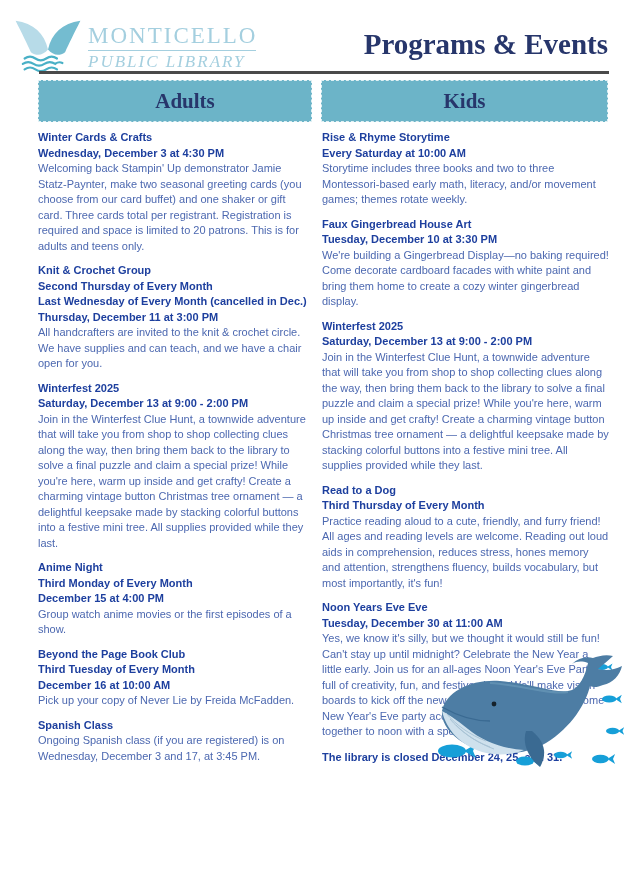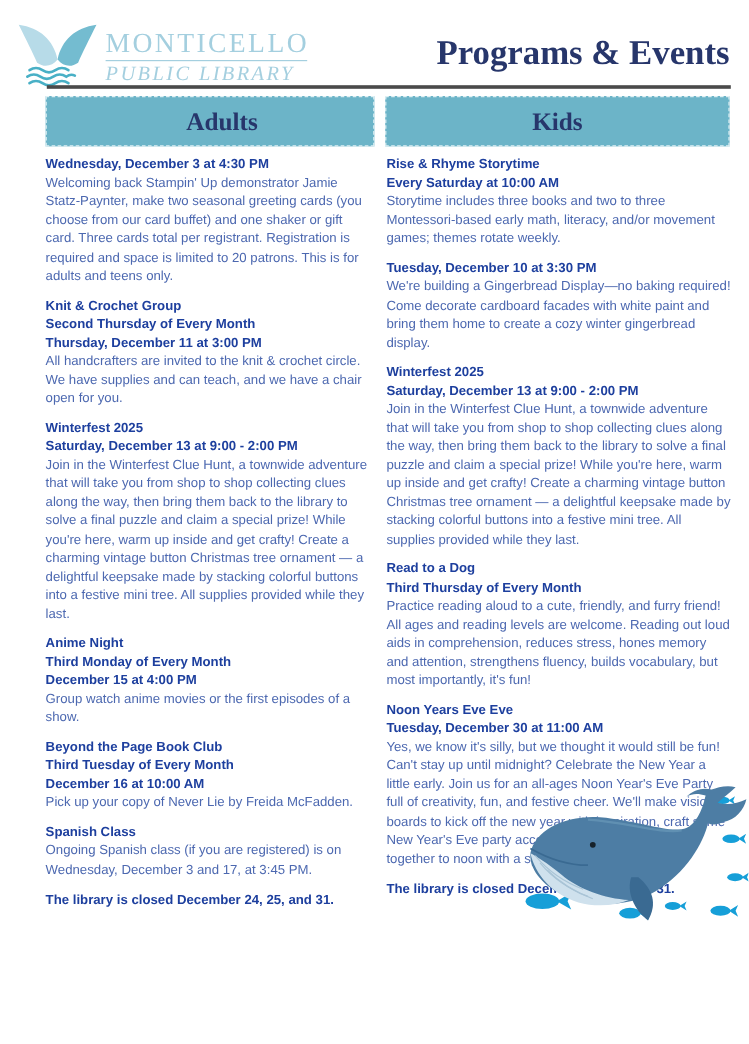--- a/index.html
+++ b/index.html
@@ -89,26 +89,28 @@
   </div>
 
   <div class="page-title">Programs &amp; Events</div>
   <div class="header-rule"></div>
 
   <div class="col-header adults">Adults</div>
   <div class="col-header kids">Kids</div>
 
   <div class="column adults">
       <div class="event">
+        <div class="event-title">Winter Cards &amp; Crafts</div>
         <div class="event-when">Wednesday, December 3 at 4:30 PM</div>
         <div class="event-desc">Welcoming back Stampin' Up demonstrator Jamie Statz-Paynter, make two seasonal greeting cards (you choose from our card buffet) and one shaker or gift card. Three cards total per registrant. Registration is required and space is limited to 20 patrons. This is for adults and teens only.</div>
       </div>
       <div class="event">
         <div class="event-title">Knit &amp; Crochet Group</div>
         <div class="event-when">Second Thursday of Every Month</div>
+        <div class="event-when">Last Wednesday of Every Month (cancelled in Dec.)</div>
         <div class="event-when">Thursday, December 11 at 3:00 PM</div>
         <div class="event-desc">All handcrafters are invited to the knit &amp; crochet circle. We have supplies and can teach, and we have a chair open for you.</div>
       </div>
       <div class="event">
         <div class="event-title">Winterfest 2025</div>
         <div class="event-when">Saturday, December 13 at 9:00 - 2:00 PM</div>
         <div class="event-desc">Join in the Winterfest Clue Hunt, a townwide adventure that will take you from shop to shop collecting clues along the way, then bring them back to the library to solve a final puzzle and claim a special prize! While you're here, warm up inside and get crafty! Create a charming vintage button Christmas tree ornament — a delightful keepsake made by stacking colorful buttons into a festive mini tree. All supplies provided while they last.</div>
       </div>
       <div class="event">
         <div class="event-title">Anime Night</div>
@@ -128,20 +130,21 @@
       </div>
       <div class="closure">The library is closed December 24, 25, and 31.</div>
     </div>
   <div class="column kids">
       <div class="event">
         <div class="event-title">Rise &amp; Rhyme Storytime</div>
         <div class="event-when">Every Saturday at 10:00 AM</div>
         <div class="event-desc">Storytime includes three books and two to three Montessori-based early math, literacy, and/or movement games; themes rotate weekly.</div>
       </div>
       <div class="event">
+        <div class="event-title">Faux Gingerbread House Art</div>
         <div class="event-when">Tuesday, December 10 at 3:30 PM</div>
         <div class="event-desc">We're building a Gingerbread Display—no baking required! Come decorate cardboard facades with white paint and bring them home to create a cozy winter gingerbread display.</div>
       </div>
       <div class="event">
         <div class="event-title">Winterfest 2025</div>
         <div class="event-when">Saturday, December 13 at 9:00 - 2:00 PM</div>
         <div class="event-desc">Join in the Winterfest Clue Hunt, a townwide adventure that will take you from shop to shop collecting clues along the way, then bring them back to the library to solve a final puzzle and claim a special prize! While you're here, warm up inside and get crafty! Create a charming vintage button Christmas tree ornament — a delightful keepsake made by stacking colorful buttons into a festive mini tree. All supplies provided while they last.</div>
       </div>
       <div class="event">
         <div class="event-title">Read to a Dog</div>

